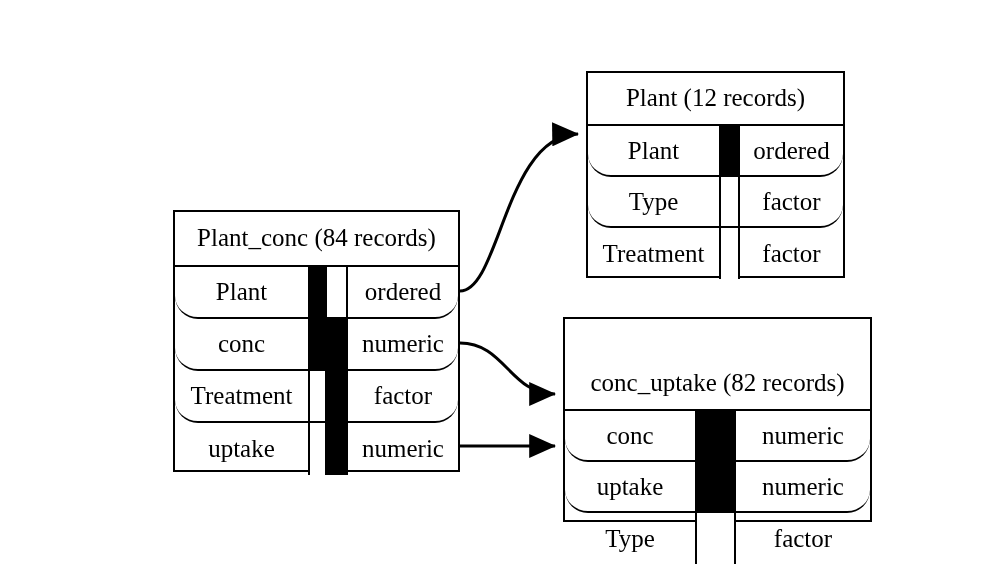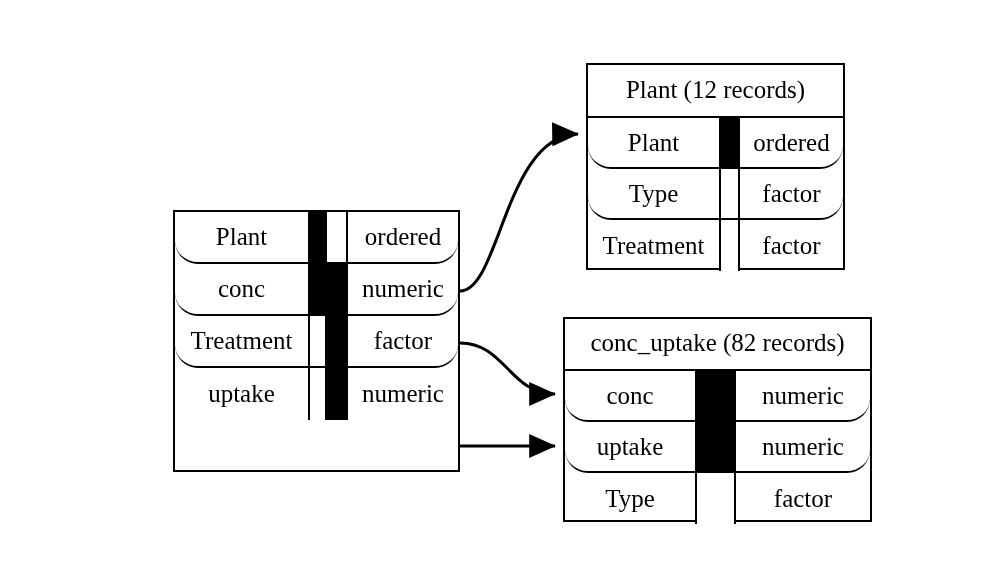--- a/index.html
+++ b/index.html
@@ -83,21 +83,21 @@
   }
   #tbl-plant-conc .erd-row { height: 52px; }
   #tbl-plant-conc .cell-name { width: 133px; font-size: 25px; }
   #tbl-plant-conc .cell-key  { width: 19px; }
   #tbl-plant-conc .cell-key.k2 { width: 21px; }
   #tbl-plant-conc .cell-type { width: 110px; font-size: 25px; }
 
   
   #tbl-plant {
     left: 586px;
-    top: 63px;
+    top: 71px;
     width: 259px;
     height: 207px;
   }
   #tbl-plant .erd-title {
     height: 53px;
     line-height: 49px;
     font-size: 25px;
   }
   #tbl-plant .erd-row { height: 51px; }
   #tbl-plant .cell-name { width: 131px; font-size: 25px; }
@@ -108,20 +108,21 @@
   #tbl-conc-uptake {
     left: 563px;
     top: 317px;
     width: 309px;
     height: 205px;
   }
   #tbl-conc-uptake .erd-title {
     height: 52px;
     line-height: 48px;
     font-size: 25px;
+    margin-top: 40px;
   }
   #tbl-conc-uptake .erd-row { height: 51px; }
   #tbl-conc-uptake .cell-name { width: 130px; font-size: 25px; }
   #tbl-conc-uptake .cell-key  { width: 41px; }
   #tbl-conc-uptake .cell-type { width: 134px; font-size: 25px; }
 
   
   #connectors {
     position: absolute;
     left: 0; top: 0;
@@ -143,20 +144,21 @@
     </defs>
 
     <path d="M460,291 C500,291 505,135 578,134" fill="none" stroke="#000000" stroke-width="3" marker-end="url(#arrowhead)"></path>
 
     <path d="M460,343 C505,343 510,394 555,394" fill="none" stroke="#000000" stroke-width="3" marker-end="url(#arrowhead)"></path>
 
     <path d="M460,446 L555,446" fill="none" stroke="#000000" stroke-width="3" marker-end="url(#arrowhead)"></path>
   </svg>
 
   <div class="erd-table" id="tbl-plant-conc">
+    <div class="erd-title">Plant_conc (84 records)</div>
 
     <div class="erd-row">
       <div class="cell-name">Plant</div>
       <div class="cell-key filled"></div>
       <div class="cell-key k2"></div>
       <div class="cell-type">ordered</div>
     </div>
 
     <div class="erd-row">
       <div class="cell-name">conc</div>

